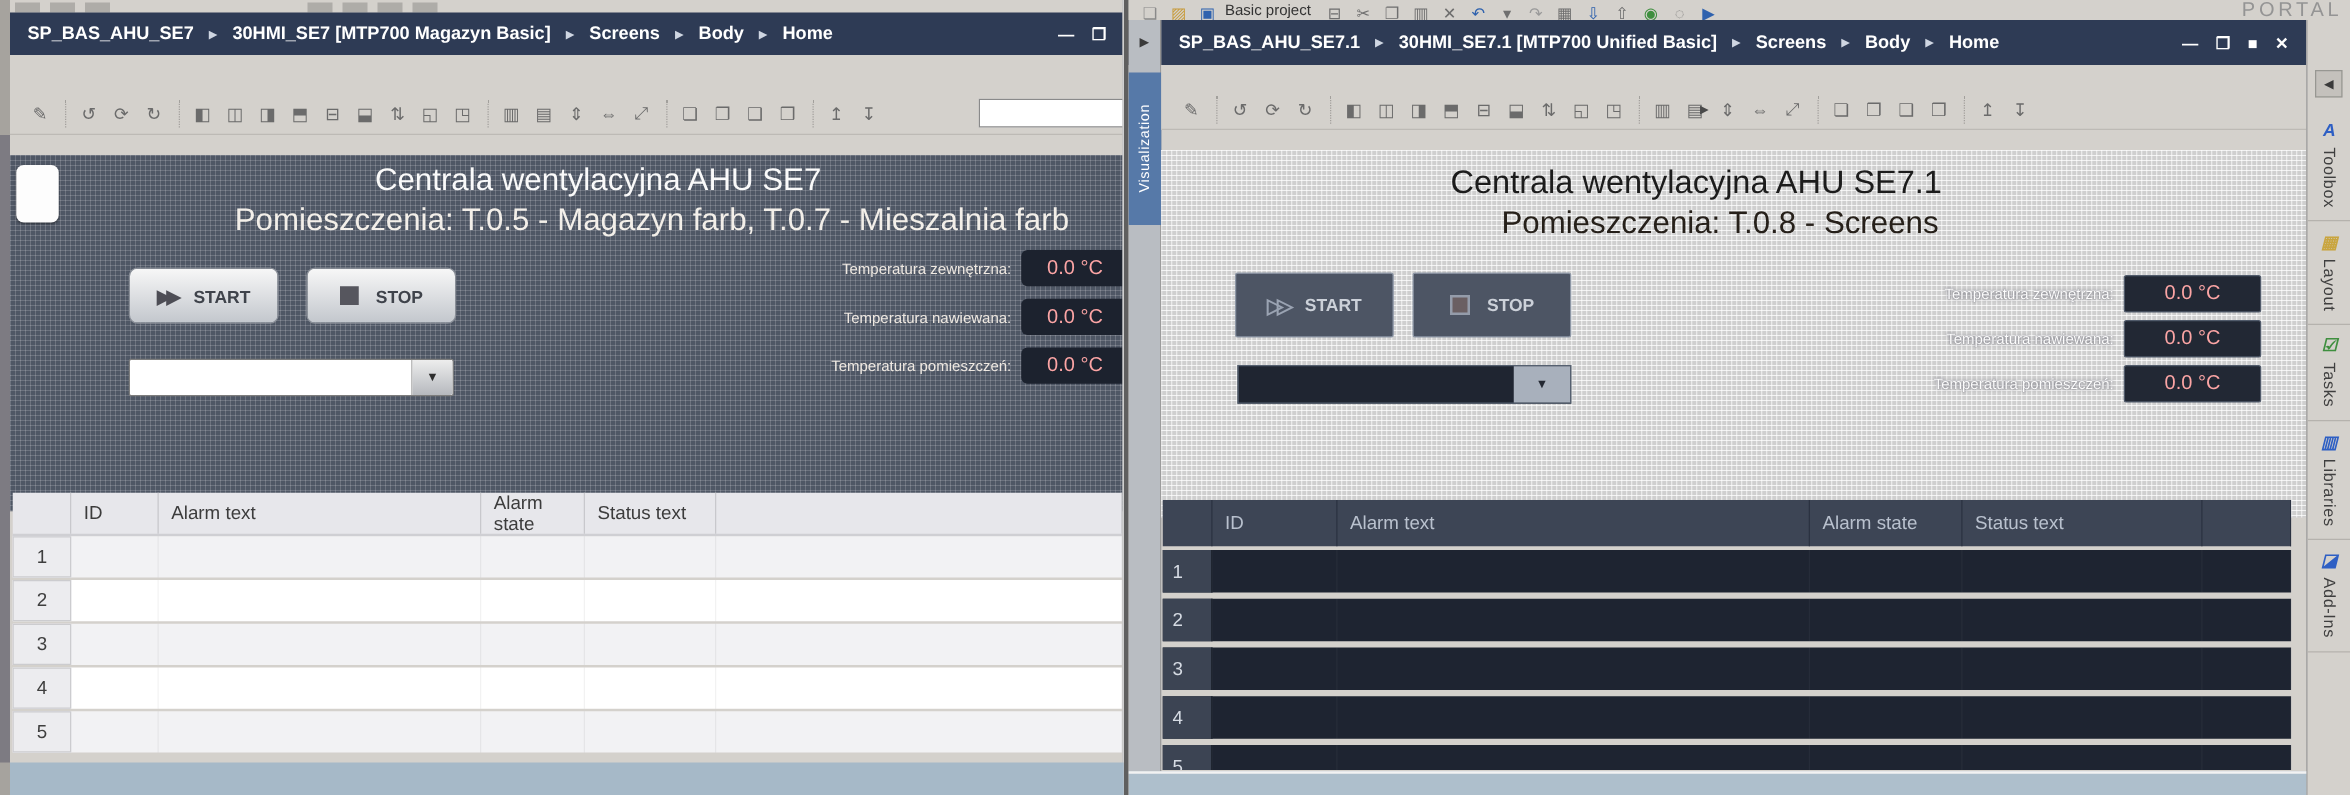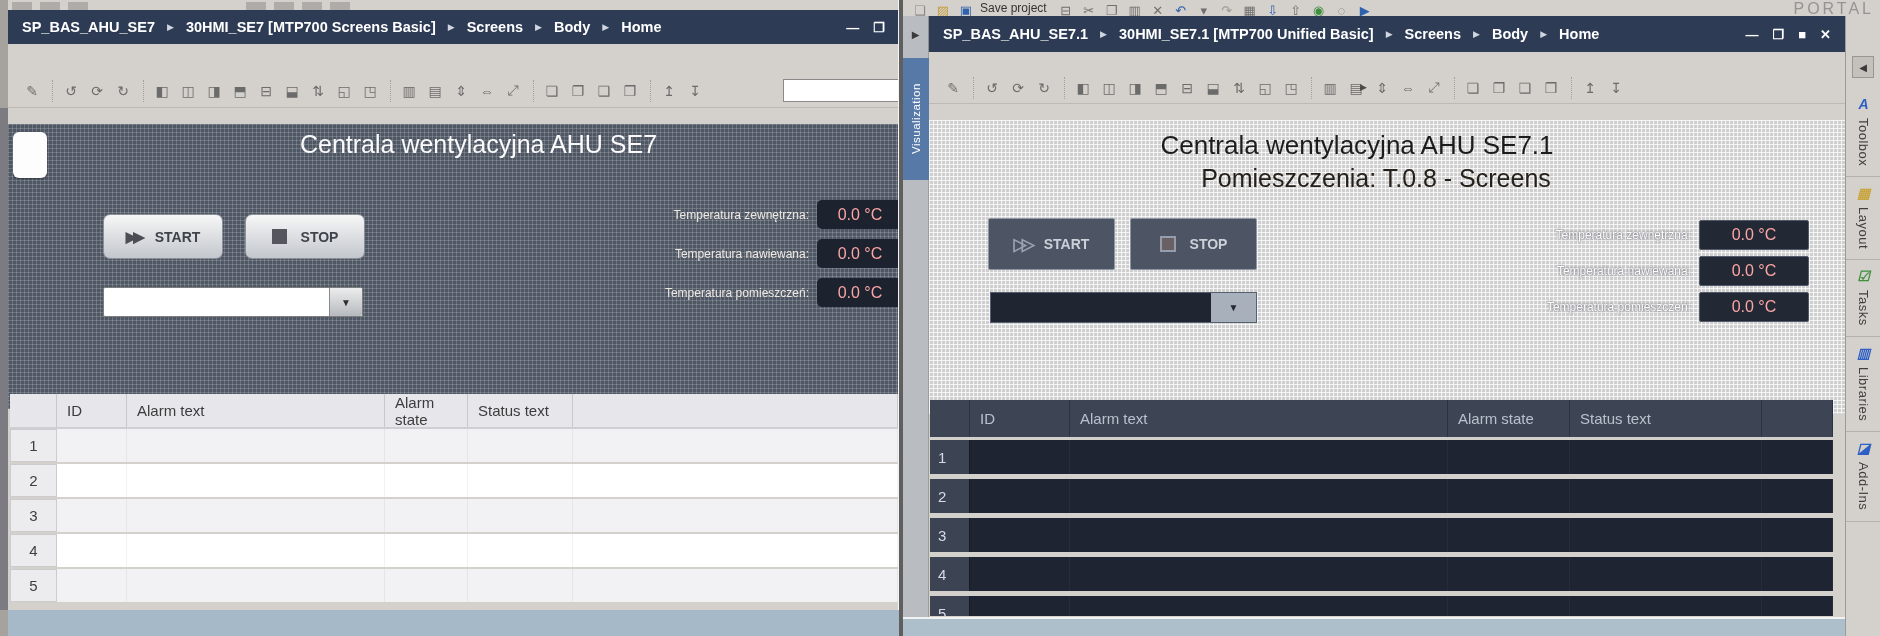--- a/index.html
+++ b/index.html
@@ -140,21 +140,21 @@
       <span class="stub"></span>
       <span class="stub"></span>
       <span class="stub"></span>
     </div>
 
     <div class="bc lw-bc">
       <div class="bc-items">
 
       <span class="bc-item">SP_BAS_AHU_SE7</span>
           <span class="bc-sep">▶</span>
-          <span class="bc-item">30HMI_SE7 [MTP700 Screens Basic]</span>
+          <span class="bc-item">30HMI_SE7 [MTP700 Magazyn Basic]</span>
           <span class="bc-sep">▶</span>
           <span class="bc-item">Screens</span>
           <span class="bc-sep">▶</span>
           <span class="bc-item">Body</span>
           <span class="bc-sep">▶</span>
           <span class="bc-item">Home</span>
         </div>
       <div class="win-controls">
 
       <span class="wc">—</span>
@@ -194,20 +194,21 @@
         <span class="tbi">❒</span>
         <span class="tbsep"></span>
         <span class="tbi">↥</span>
         <span class="tbi">↧</span>
       </div>
     <div class="tb-field" style="position:absolute; left:773px; top:79px;"></div>
 
     <div class="canvas grid-dark lw-canvas">
       <div class="whiterect"></div>
       <div class="hmi-title">Centrala wentylacyjna AHU SE7</div>
+      <div class="hmi-sub">Pomieszczenia: T.0.5 - Magazyn farb, T.0.7 - Mieszalnia farb</div>
 
       <div class="btn btn-light l-start">
         <span class="bicon-play-l">▶▶</span>
         <span>START</span>
       </div>
       <div class="btn btn-light l-stop">
         <span class="bicon-sq-l"></span>
         <span>STOP</span>
       </div>
 
@@ -300,21 +301,21 @@
 
   <section class="rw">
 
     <div class="main-tb">
       <span style="display:flex">
 
       <span class="mti" style="color: rgb(138, 138, 138);">❏</span>
           <span class="mti" style="color: rgb(199, 155, 59);">▨</span>
           <span class="mti" style="color: rgb(47, 98, 174);">▣</span>
         </span>
-      <span class="save-label">Save project</span>
+      <span class="save-label">Basic project</span>
       <span style="display:flex">
 
       <span class="mti" style="color: rgb(111, 111, 111);">⊟</span>
           <span class="mti" style="color: rgb(111, 111, 111);">✂</span>
           <span class="mti" style="color: rgb(111, 111, 111);">❐</span>
           <span class="mti" style="color: rgb(111, 111, 111);">▥</span>
           <span class="mti" style="color: rgb(111, 111, 111);">✕</span>
           <span class="mti" style="color: rgb(47, 98, 174);">↶</span>
           <span class="mti" style="color: rgb(111, 111, 111);">▾</span>
           <span class="mti" style="color: rgb(154, 154, 154);">↷</span>

